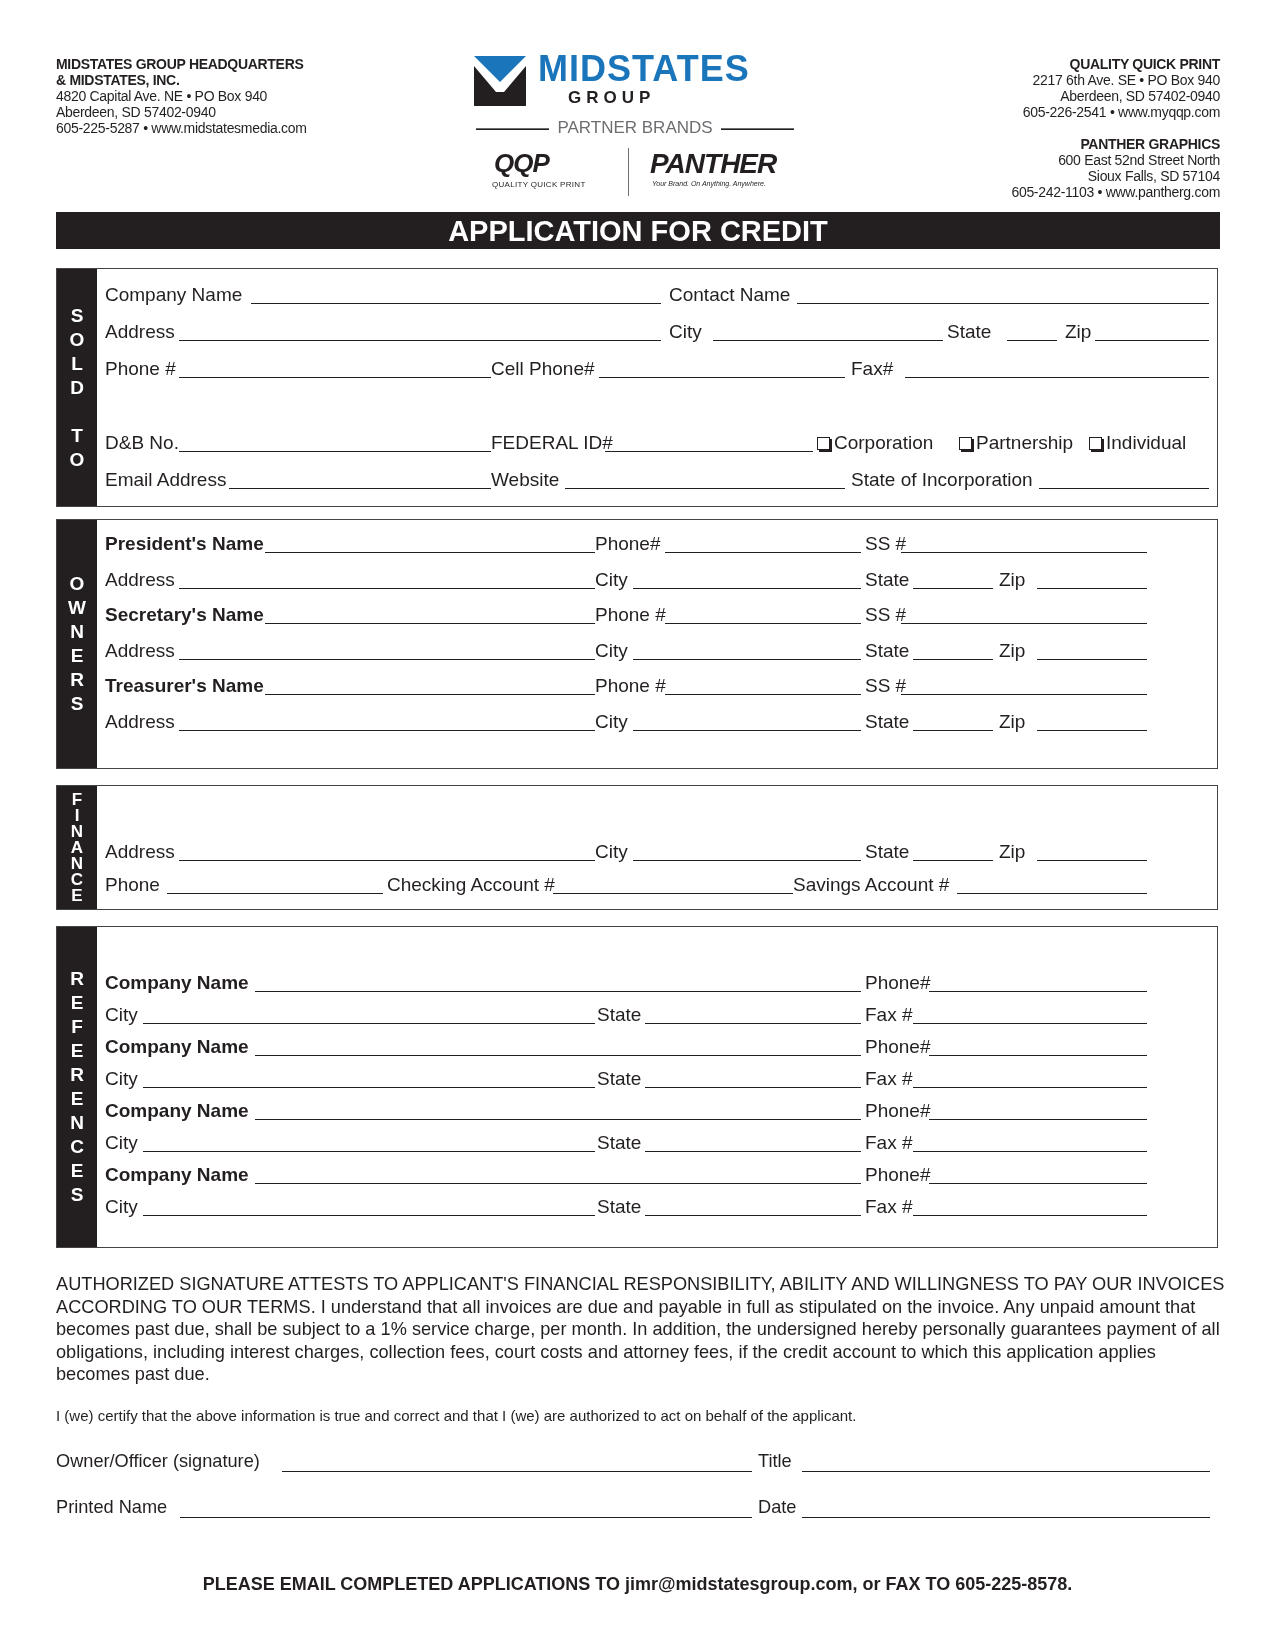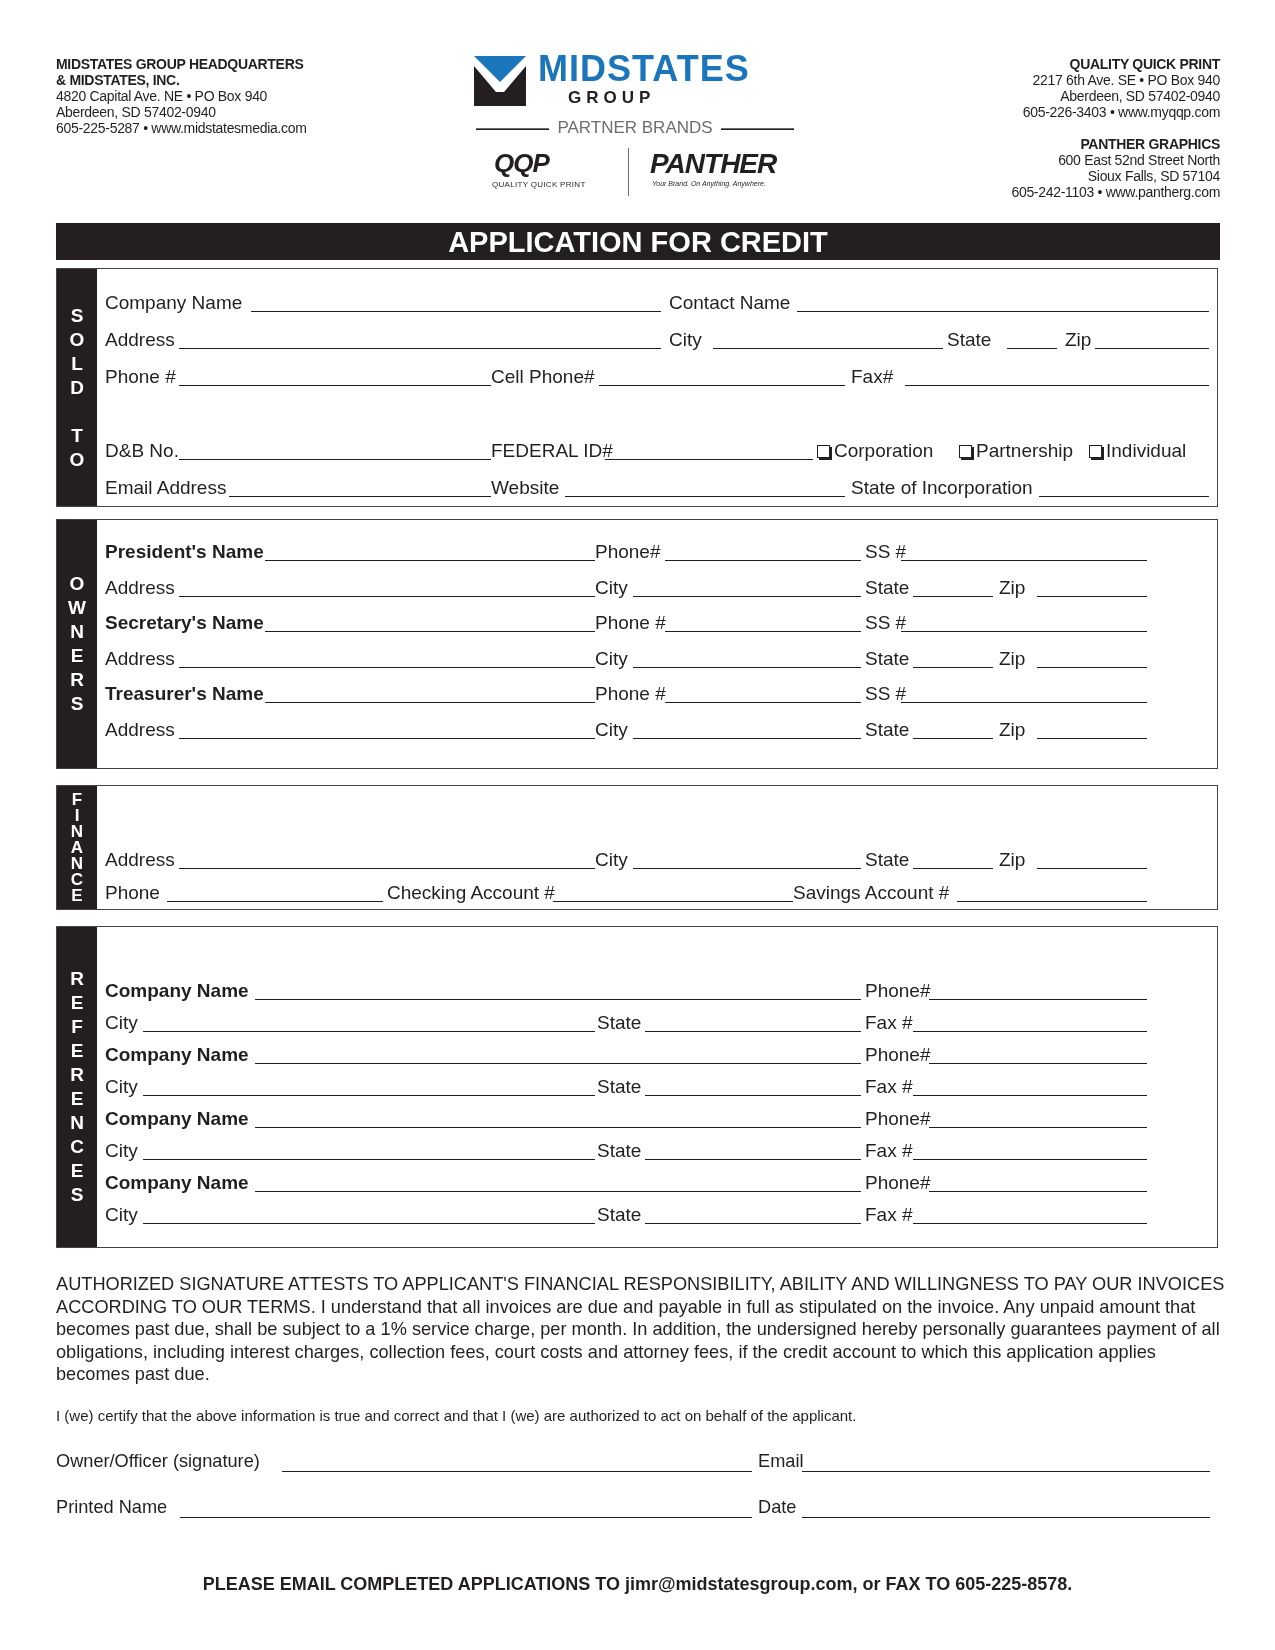--- a/index.html
+++ b/index.html
@@ -16,26 +16,26 @@
   .logo .group { position:absolute; left:98px; top:36px; font-size:17px; font-weight:bold; color:#231f20; letter-spacing:5px; }
   .logo .partner { position:absolute; left:0; top:66px; width:330px; text-align:center; font-size:17px; color:#6d6e71; }
   .logo .partner span.t { background:#fff; padding:0 8px; position:relative; z-index:1; }
   .logo .partner .line { position:absolute; left:6px; right:6px; top:10px; height:1px; background:#6d6e71; }
   .logo .qqp { position:absolute; left:24px; top:96px; font-size:26px; font-weight:bold; font-style:italic; color:#231f20; letter-spacing:-1px; }
   .logo .qqp-sub { position:absolute; left:22px; top:128px; font-size:8px; color:#231f20; letter-spacing:0.3px; }
   .logo .divider { position:absolute; left:158px; top:96px; width:1px; height:48px; background:#6d6e71; }
   .logo .panther { position:absolute; left:180px; top:96px; font-size:28px; font-weight:bold; font-style:italic; color:#231f20; letter-spacing:-1px; }
   .logo .panther-sub { position:absolute; left:182px; top:128px; font-size:7px; font-style:italic; color:#231f20; }
 
-  .titlebar { position:absolute; left:56px; top:223px; width:1164px; height:37px; background:#231f20; color:#fff; font-weight:bold; font-size:29px; text-align:center; line-height:38px; }
+  .titlebar { position:absolute; left:56px; top:212px; width:1164px; height:37px; background:#231f20; color:#fff; font-weight:bold; font-size:29px; text-align:center; line-height:38px; }
 
   .section { position:absolute; left:56px; width:1162px; border:1.5px solid #444; box-sizing:border-box; }
   .section .side { position:absolute; left:0; top:0; bottom:0; width:40px; background:#231f20; color:#fff; font-weight:bold; text-align:center; display:flex; flex-direction:column; justify-content:center; align-items:center; }
   .section .side span { display:block; }
-  .row { position:absolute; left:48px; font-size:19px; white-space:nowrap; height:24px; line-height:24px;margin-top:8px; }
+  .row { position:absolute; left:48px; font-size:19px; white-space:nowrap; height:24px; line-height:24px; }
   .row .lbl { position:absolute; top:0; white-space:nowrap; }
   .row .lbl.bold { font-weight:bold; }
   .line { position:absolute; top:20px; height:0; border-bottom:1.3px solid #231f20; }
   .sublabel { position:absolute; font-weight:bold; font-size:17px; white-space:nowrap; }
 
   .para { position:absolute; left:56px; top:1273px; width:1170px; font-size:18.2px; line-height:22.5px; }
   .certify { position:absolute; left:56px; top:1407px; font-size:15px; }
   .sig { position:absolute; left:56px; font-size:18.2px; height:24px; width:1170px; }
   .footer { position:absolute; left:0; width:1275px; top:1574px; text-align:center; font-weight:bold; font-size:18px; }
   .cb { display:inline-block; width:11px; height:11px; border:1.5px solid #231f20; margin-right:4px; vertical-align:-1px; box-shadow:2px 2px 0 #231f20; }
@@ -66,21 +66,21 @@
   <div class="qqp-sub">QUALITY QUICK PRINT</div>
   <div class="divider"></div>
   <div class="panther">PANTHER</div>
   <div class="panther-sub">Your Brand. On Anything. Anywhere.</div>
 </div>
 
 <div class="right">
   <div class="b">QUALITY QUICK PRINT</div>
   <div>2217 6th Ave. SE • PO Box 940</div>
   <div>Aberdeen, SD 57402-0940</div>
-  <div>605-226-3403 • www.myqqp.com</div>
+  <div>605-226-2541 • www.myqqp.com</div>
   <div class="gap"></div>
   <div class="b">PANTHER GRAPHICS</div>
   <div>600 East 52nd Street North</div>
   <div>Sioux Falls, SD 57104</div>
   <div>605-242-1103 • www.pantherg.com</div>
 </div>
 
 <div class="titlebar">APPLICATION FOR CREDIT</div>
 
 <div class="section" style="top:268px;height:239px;">
@@ -306,21 +306,21 @@
       </div>
     </div>
 </div>
 
 <div class="para">AUTHORIZED SIGNATURE ATTESTS TO APPLICANT'S FINANCIAL RESPONSIBILITY, ABILITY AND WILLINGNESS TO PAY OUR INVOICES ACCORDING TO OUR TERMS. I understand that all invoices are due and payable in full as stipulated on the invoice. Any unpaid amount that becomes past due, shall be subject to a 1% service charge, per month. In addition, the undersigned hereby personally guarantees payment of all obligations, including interest charges, collection fees, court costs and attorney fees, if the credit account to which this application applies becomes past due.</div>
 <div class="certify">I (we) certify that the above information is true and correct and that I (we) are authorized to act on behalf of the applicant.</div>
 
 <div class="sig" style="top:1451px;">
   <span class="lbl" style="position:absolute;left:0">Owner/Officer (signature)</span>
   <span class="line" style="left:226px;width:470px;"></span>
-  <span class="lbl" style="position:absolute;left:702px">Email</span>
+  <span class="lbl" style="position:absolute;left:702px">Title</span>
   <span class="line" style="left:746px;width:408px;"></span>
 </div>
 <div class="sig" style="top:1497px;">
   <span class="lbl" style="position:absolute;left:0">Printed Name</span>
   <span class="line" style="left:124px;width:572px;"></span>
   <span class="lbl" style="position:absolute;left:702px">Date</span>
   <span class="line" style="left:746px;width:408px;"></span>
 </div>
 
 <div class="footer">PLEASE EMAIL COMPLETED APPLICATIONS TO jimr@midstatesgroup.com, or FAX TO 605-225-8578.</div>

